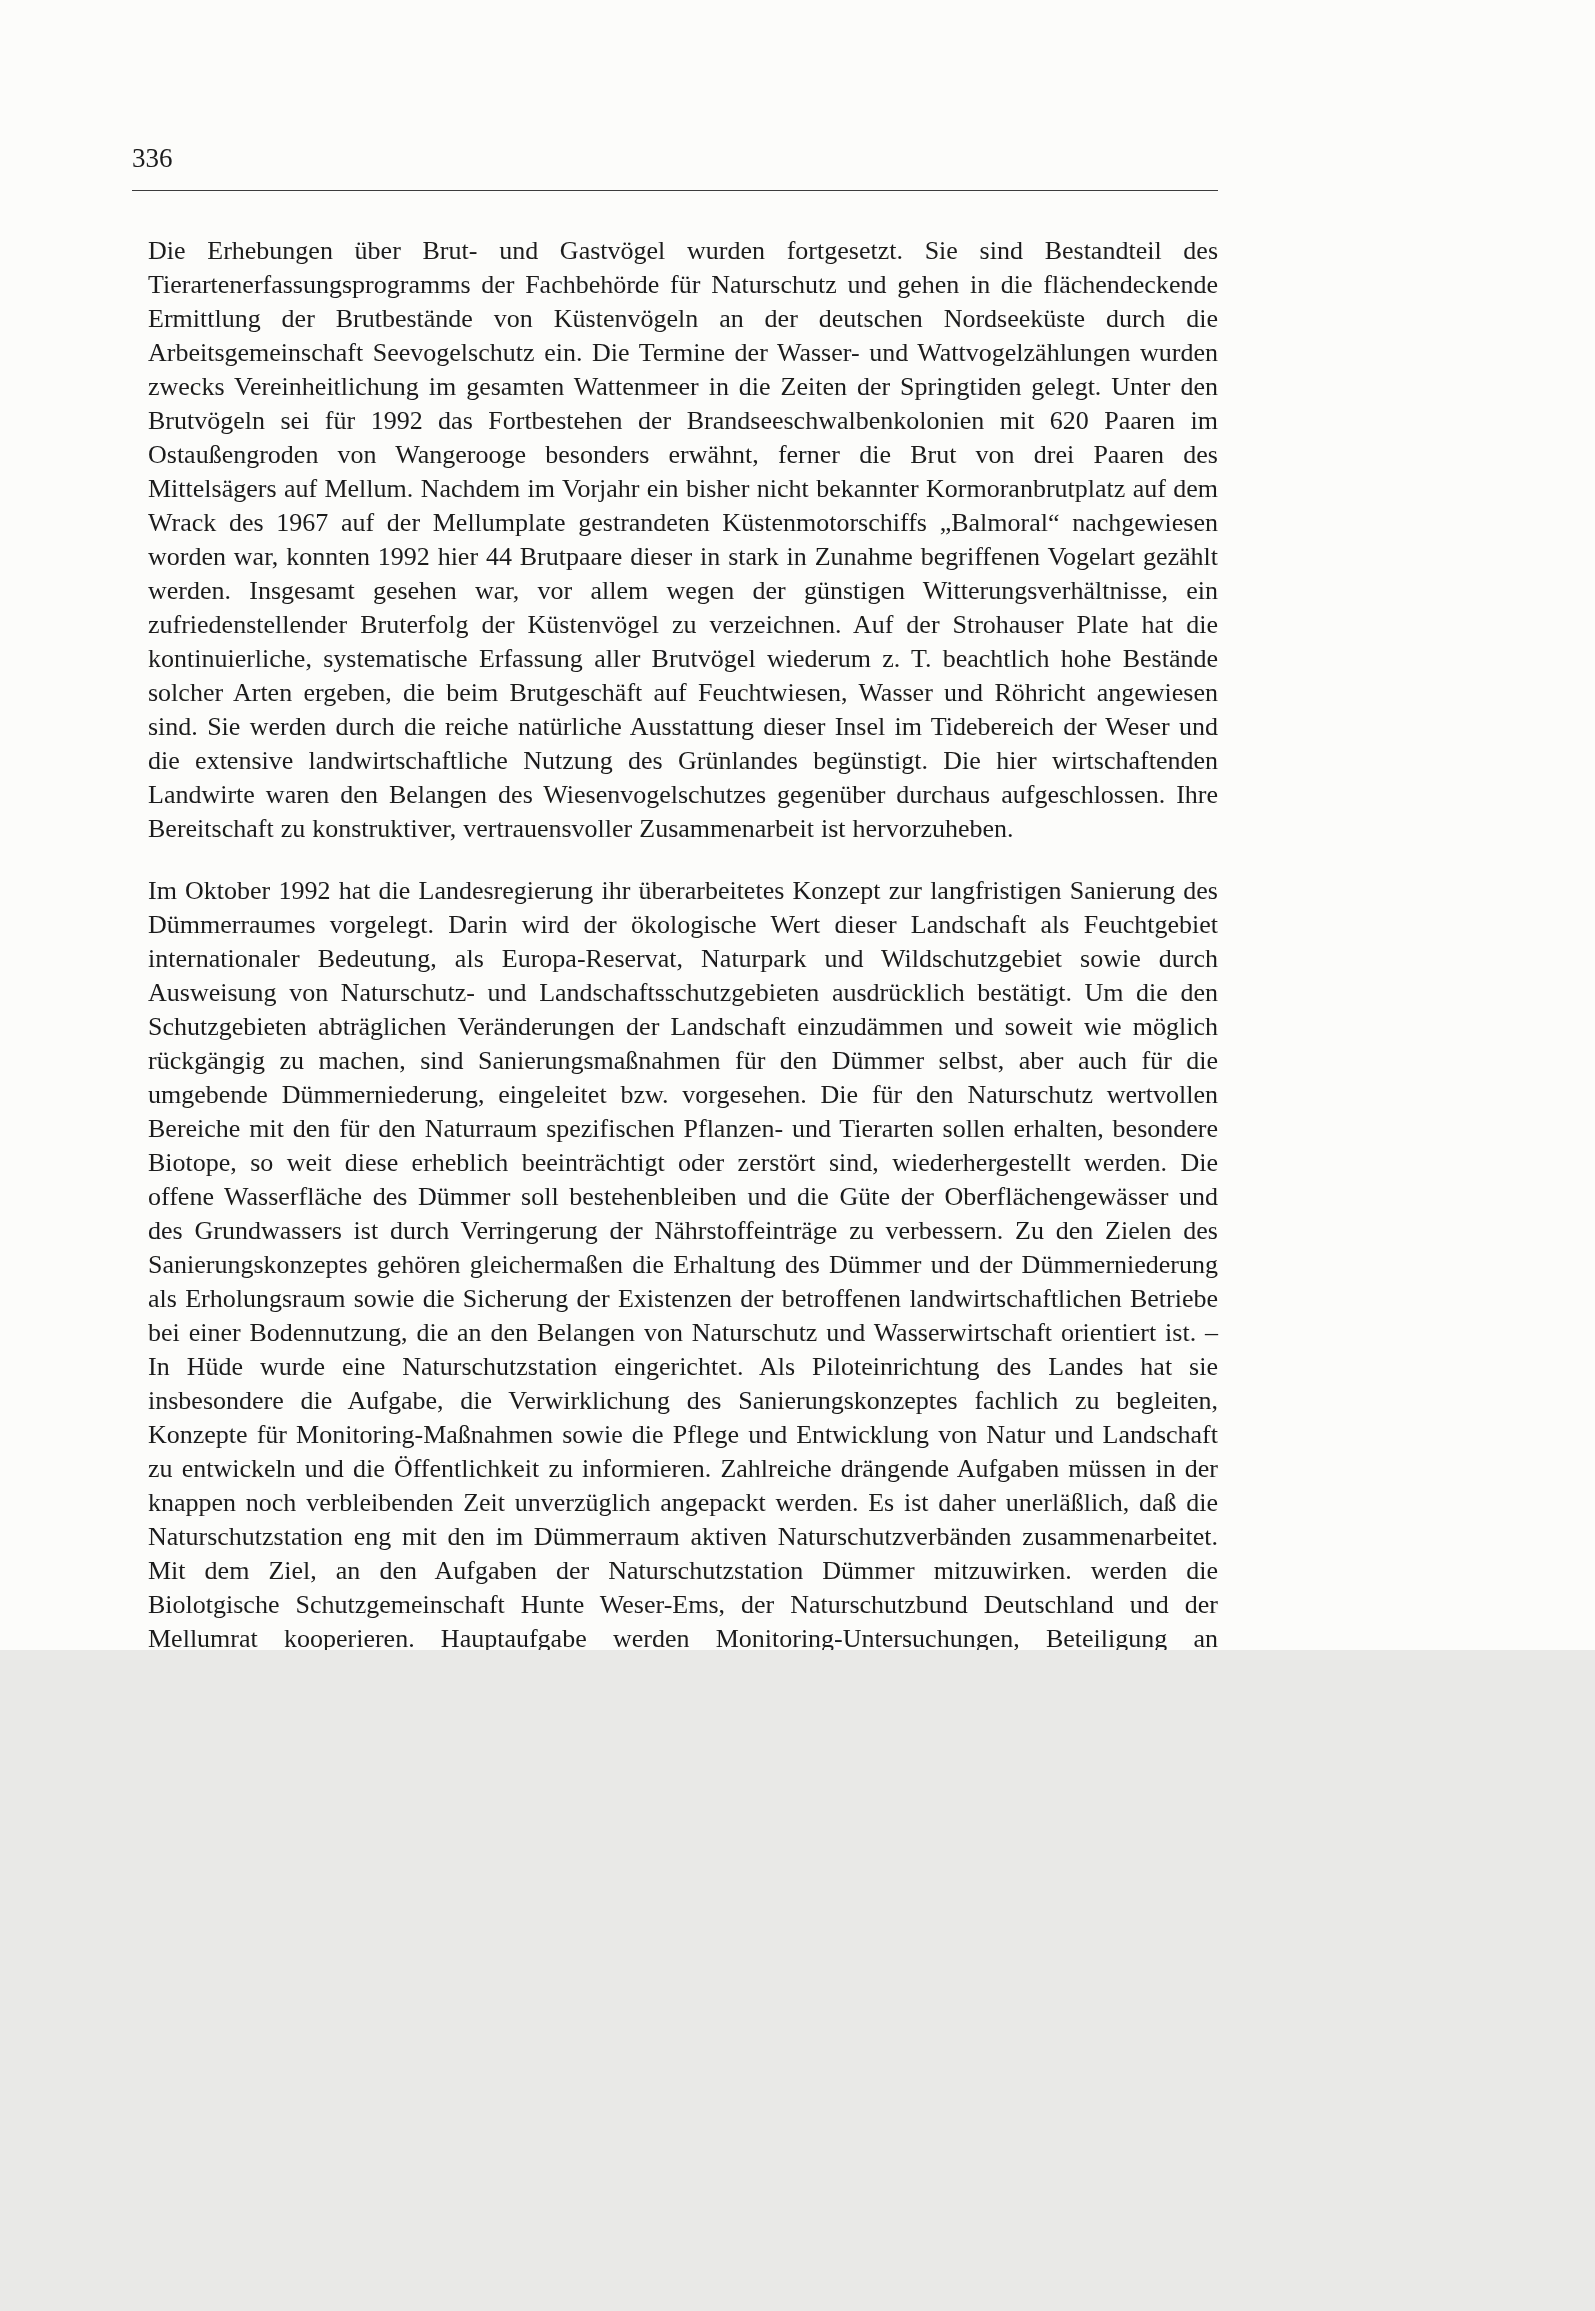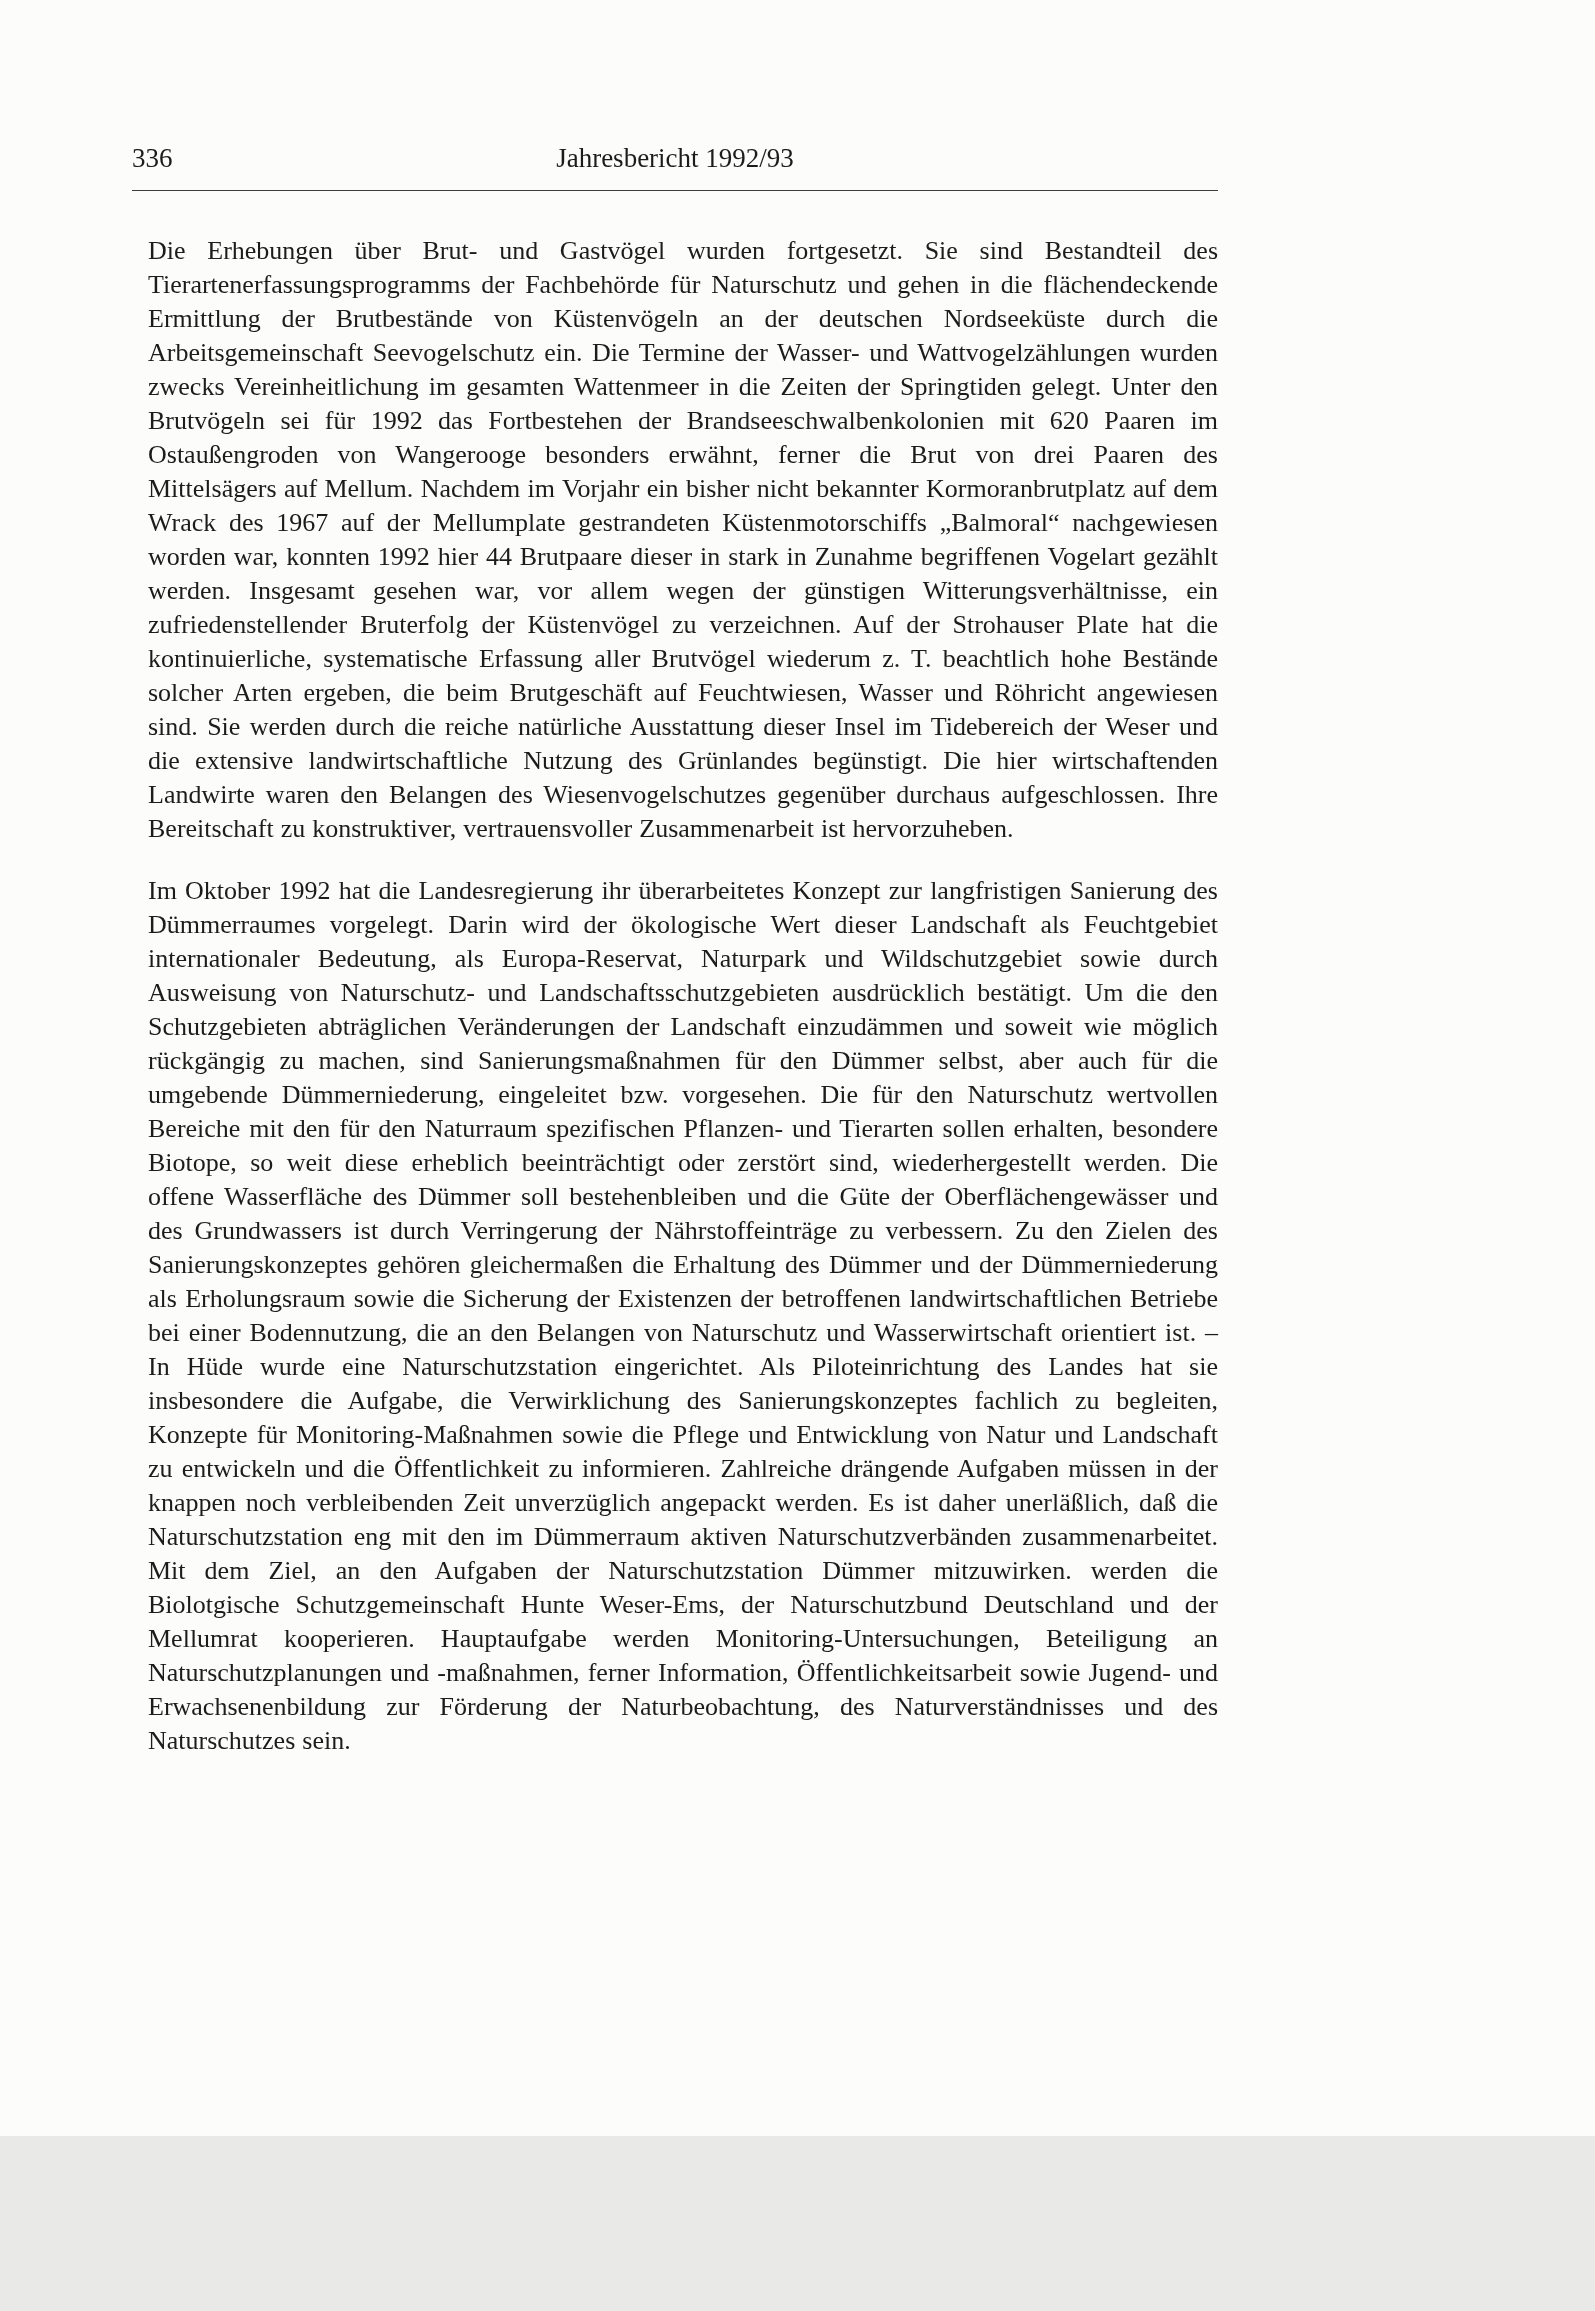--- a/index.html
+++ b/index.html
@@ -3,21 +3,21 @@
 <meta charset="utf-8">
 <style>
   html, body {
     margin: 0;
     padding: 0;
     background: #e9e9e7;
   }
   .page {
     position: relative;
     width: 1596px;
-    height: 2136px;
+    height: 1650px;
     margin: 0 auto;
     background: #fcfcfa;
     overflow: hidden;
     font-family: "Liberation Serif", "DejaVu Serif", serif;
     color: #1c1c1c;
   }
   .content {
     position: absolute;
     left: 132px;
     top: 142px;
@@ -58,21 +58,20 @@
   }
 </style>
 </head>
 <body>
 
 <div class="page">
   <div class="content">
 
     <div class="running-header">
       <span class="page-number">336</span>
-      <span class="header-title">Jahresbericht 1992/93</span>
     </div>
 
     <hr class="header-rule">
 
     <div class="body-text">
       <p>Die Erhebungen über Brut- und Gastvögel wurden fortgesetzt. Sie sind Bestandteil des Tierartenerfassungsprogramms der Fachbehörde für Naturschutz und gehen in die flächendeckende Ermittlung der Brutbestände von Küstenvögeln an der deutschen Nordseeküste durch die Arbeitsgemeinschaft Seevogelschutz ein. Die Termine der Wasser- und Wattvogelzählungen wurden zwecks Vereinheitlichung im gesamten Wattenmeer in die Zeiten der Springtiden gelegt. Unter den Brutvögeln sei für 1992 das Fortbestehen der Brandseeschwalbenkolonien mit 620 Paaren im Ostaußengroden von Wangerooge besonders erwähnt, ferner die Brut von drei Paaren des Mittelsägers auf Mellum. Nachdem im Vorjahr ein bisher nicht bekannter Kormoranbrutplatz auf dem Wrack des 1967 auf der Mellumplate gestrandeten Küstenmotorschiffs „Balmoral“ nachgewiesen worden war, konnten 1992 hier 44 Brutpaare dieser in stark in Zunahme begriffenen Vogelart gezählt werden. Insgesamt gesehen war, vor allem wegen der günstigen Witterungsverhältnisse, ein zufriedenstellender Bruterfolg der Küstenvögel zu verzeichnen. Auf der Strohauser Plate hat die kontinuierliche, systematische Erfassung aller Brutvögel wiederum z. T. beachtlich hohe Bestände solcher Arten ergeben, die beim Brutgeschäft auf Feuchtwiesen, Wasser und Röhricht angewiesen sind. Sie werden durch die reiche natürliche Ausstattung dieser Insel im Tidebereich der Weser und die extensive landwirtschaftliche Nutzung des Grünlandes begünstigt. Die hier wirtschaftenden Landwirte waren den Belangen des Wiesenvogelschutzes gegenüber durchaus aufgeschlossen. Ihre Bereitschaft zu konstruktiver, vertrauensvoller Zusammenarbeit ist hervorzuheben.</p>
       <p>Im Oktober 1992 hat die Landesregierung ihr überarbeitetes Konzept zur langfristigen Sanierung des Dümmerraumes vorgelegt. Darin wird der ökologische Wert dieser Landschaft als Feuchtgebiet internationaler Bedeutung, als Europa-Reservat, Naturpark und Wildschutzgebiet sowie durch Ausweisung von Naturschutz- und Landschaftsschutzgebieten ausdrücklich bestätigt. Um die den Schutzgebieten abträglichen Veränderungen der Landschaft einzudämmen und soweit wie möglich rückgängig zu machen, sind Sanierungsmaßnahmen für den Dümmer selbst, aber auch für die umgebende Dümmerniederung, eingeleitet bzw. vorgesehen. Die für den Naturschutz wertvollen Bereiche mit den für den Naturraum spezifischen Pflanzen- und Tierarten sollen erhalten, besondere Biotope, so weit diese erheblich beeinträchtigt oder zerstört sind, wiederhergestellt werden. Die offene Wasserfläche des Dümmer soll bestehenbleiben und die Güte der Oberflächengewässer und des Grundwassers ist durch Verringerung der Nährstoffeinträge zu verbessern. Zu den Zielen des Sanierungskonzeptes gehören gleichermaßen die Erhaltung des Dümmer und der Dümmerniederung als Erholungsraum sowie die Sicherung der Existenzen der betroffenen landwirtschaftlichen Betriebe bei einer Bodennutzung, die an den Belangen von Naturschutz und Wasserwirtschaft orientiert ist. – In Hüde wurde eine Naturschutzstation eingerichtet. Als Piloteinrichtung des Landes hat sie insbesondere die Aufgabe, die Verwirklichung des Sanierungskonzeptes fachlich zu begleiten, Konzepte für Monitoring-Maßnahmen sowie die Pflege und Entwicklung von Natur und Landschaft zu entwickeln und die Öffentlichkeit zu informieren. Zahlreiche drängende Aufgaben müssen in der knappen noch verbleibenden Zeit unverzüglich angepackt werden. Es ist daher unerläßlich, daß die Naturschutzstation eng mit den im Dümmerraum aktiven Naturschutzverbänden zusammenarbeitet. Mit dem Ziel, an den Aufgaben der Naturschutzstation Dümmer mitzuwirken. werden die Biolotgische Schutzgemeinschaft Hunte Weser-Ems, der Naturschutzbund Deutschland und der Mellumrat kooperieren. Hauptaufgabe werden Monitoring-Untersuchungen, Beteiligung an Naturschutzplanungen und -maßnahmen, ferner Information, Öffentlichkeitsarbeit sowie Jugend- und Erwachsenenbildung zur Förderung der Naturbeobachtung, des Naturverständnisses und des Naturschutzes sein.</p>
     </div>
 
   </div>

